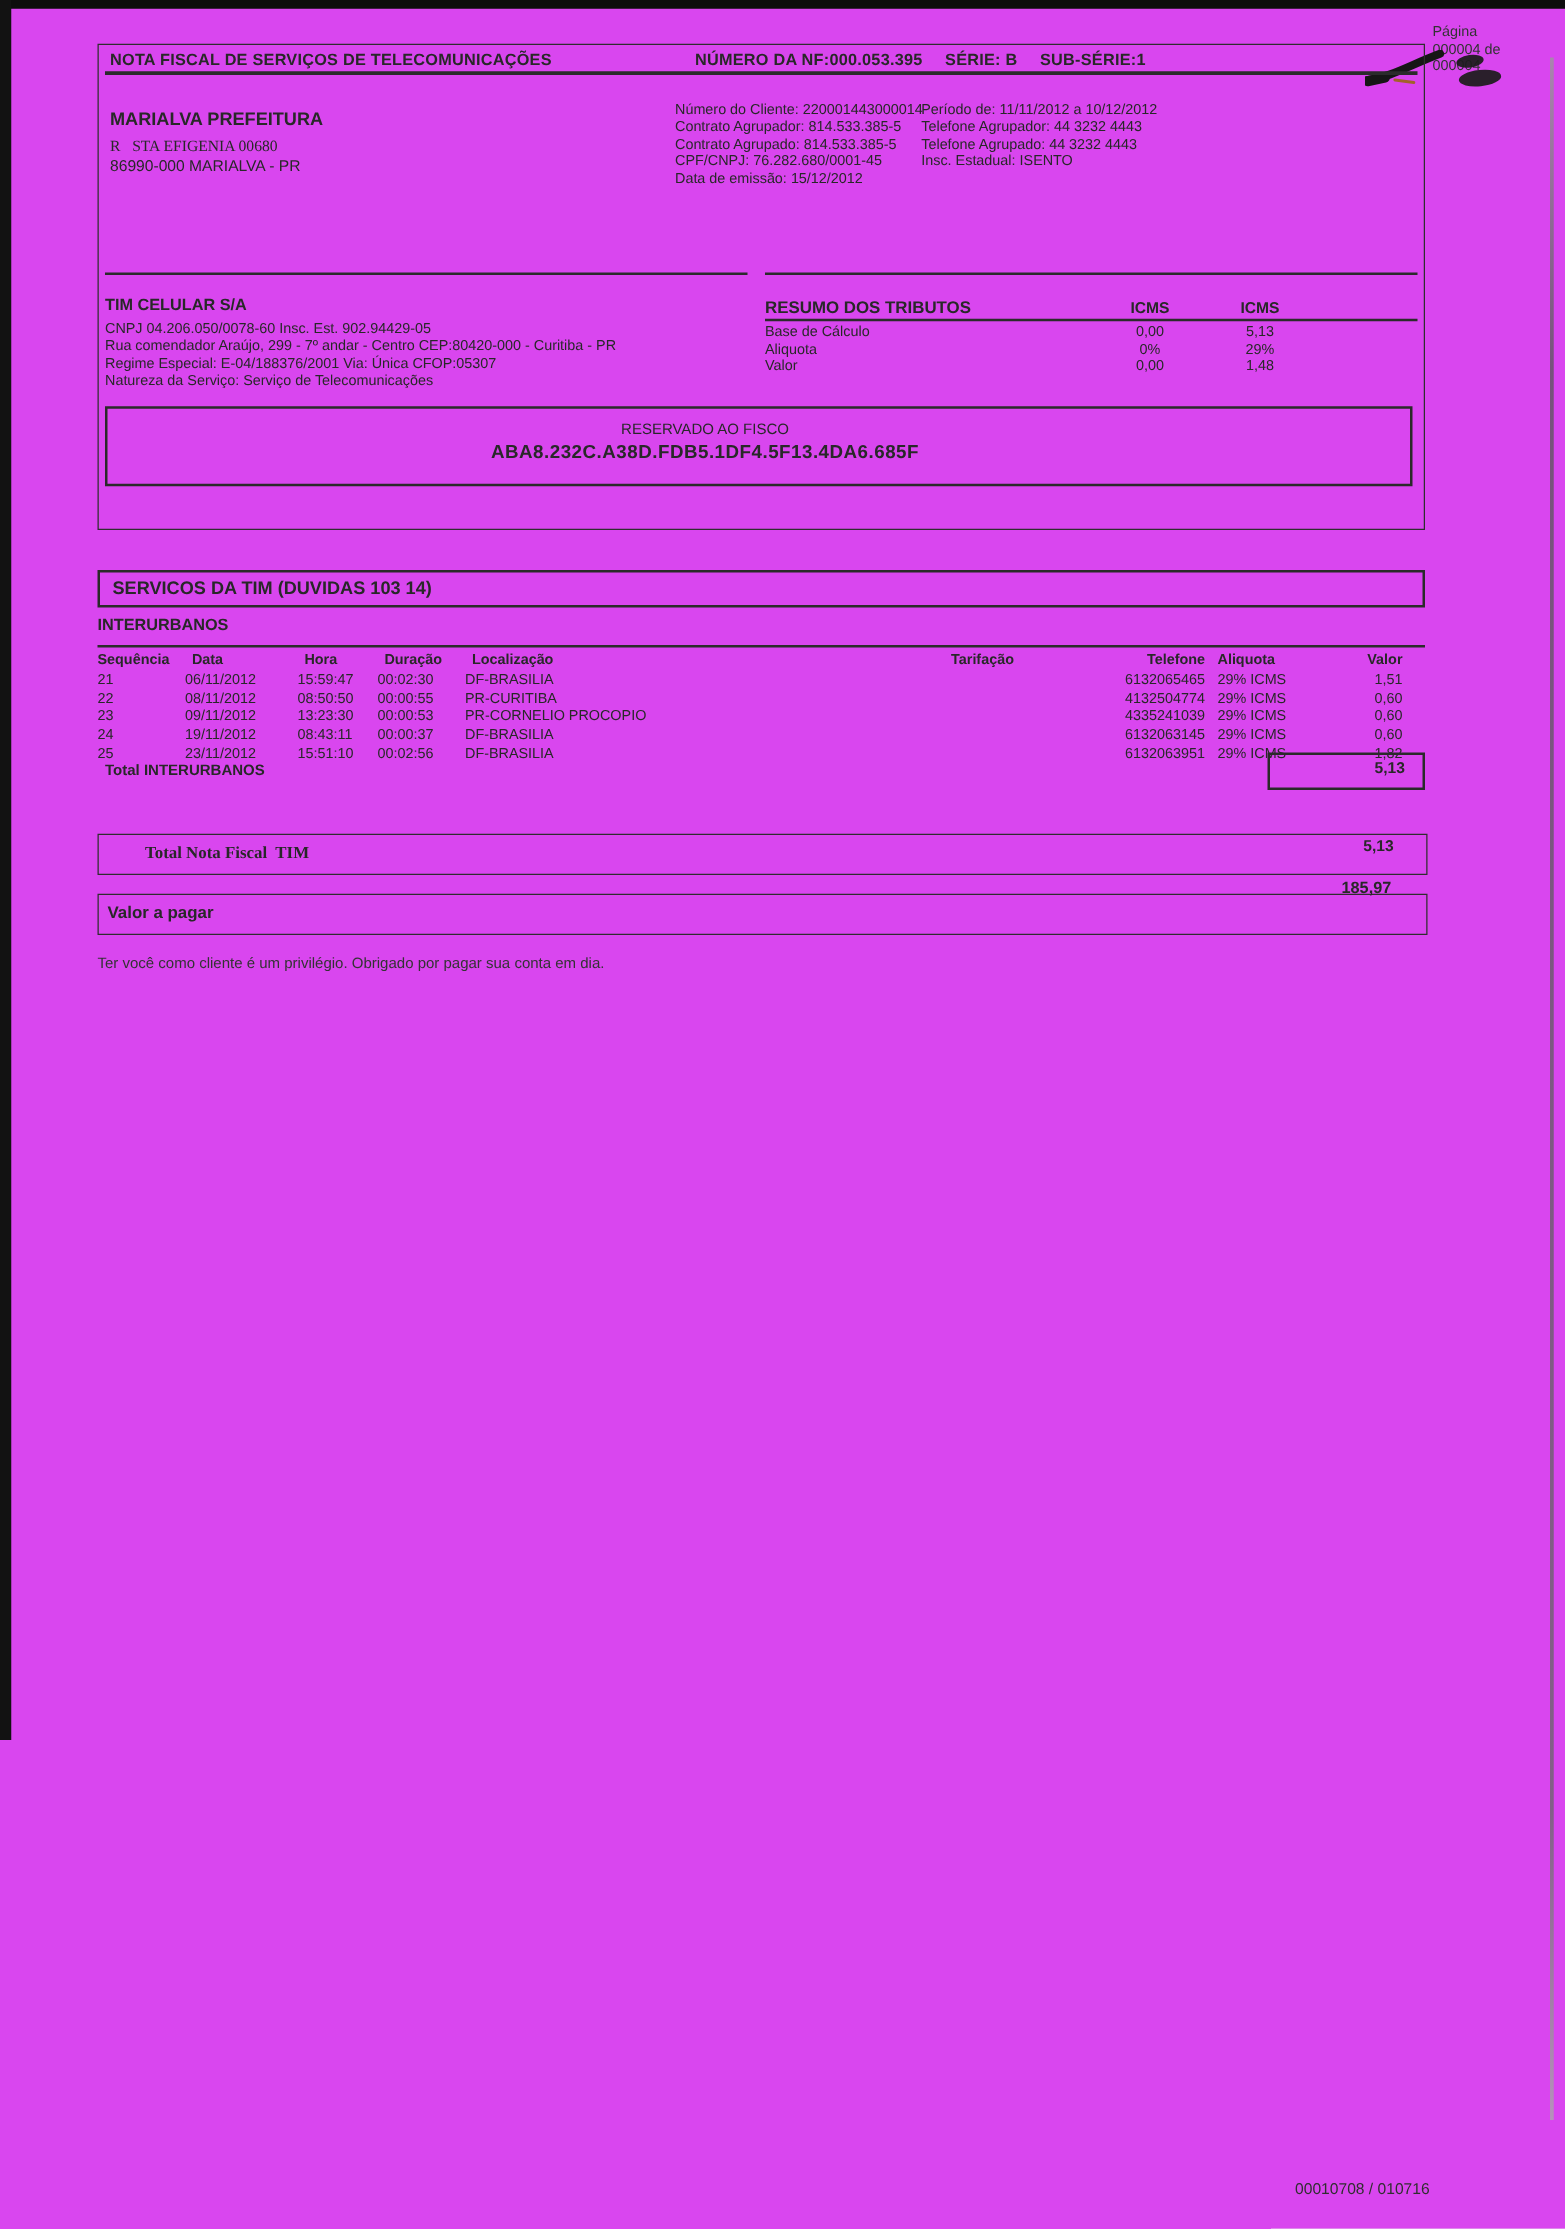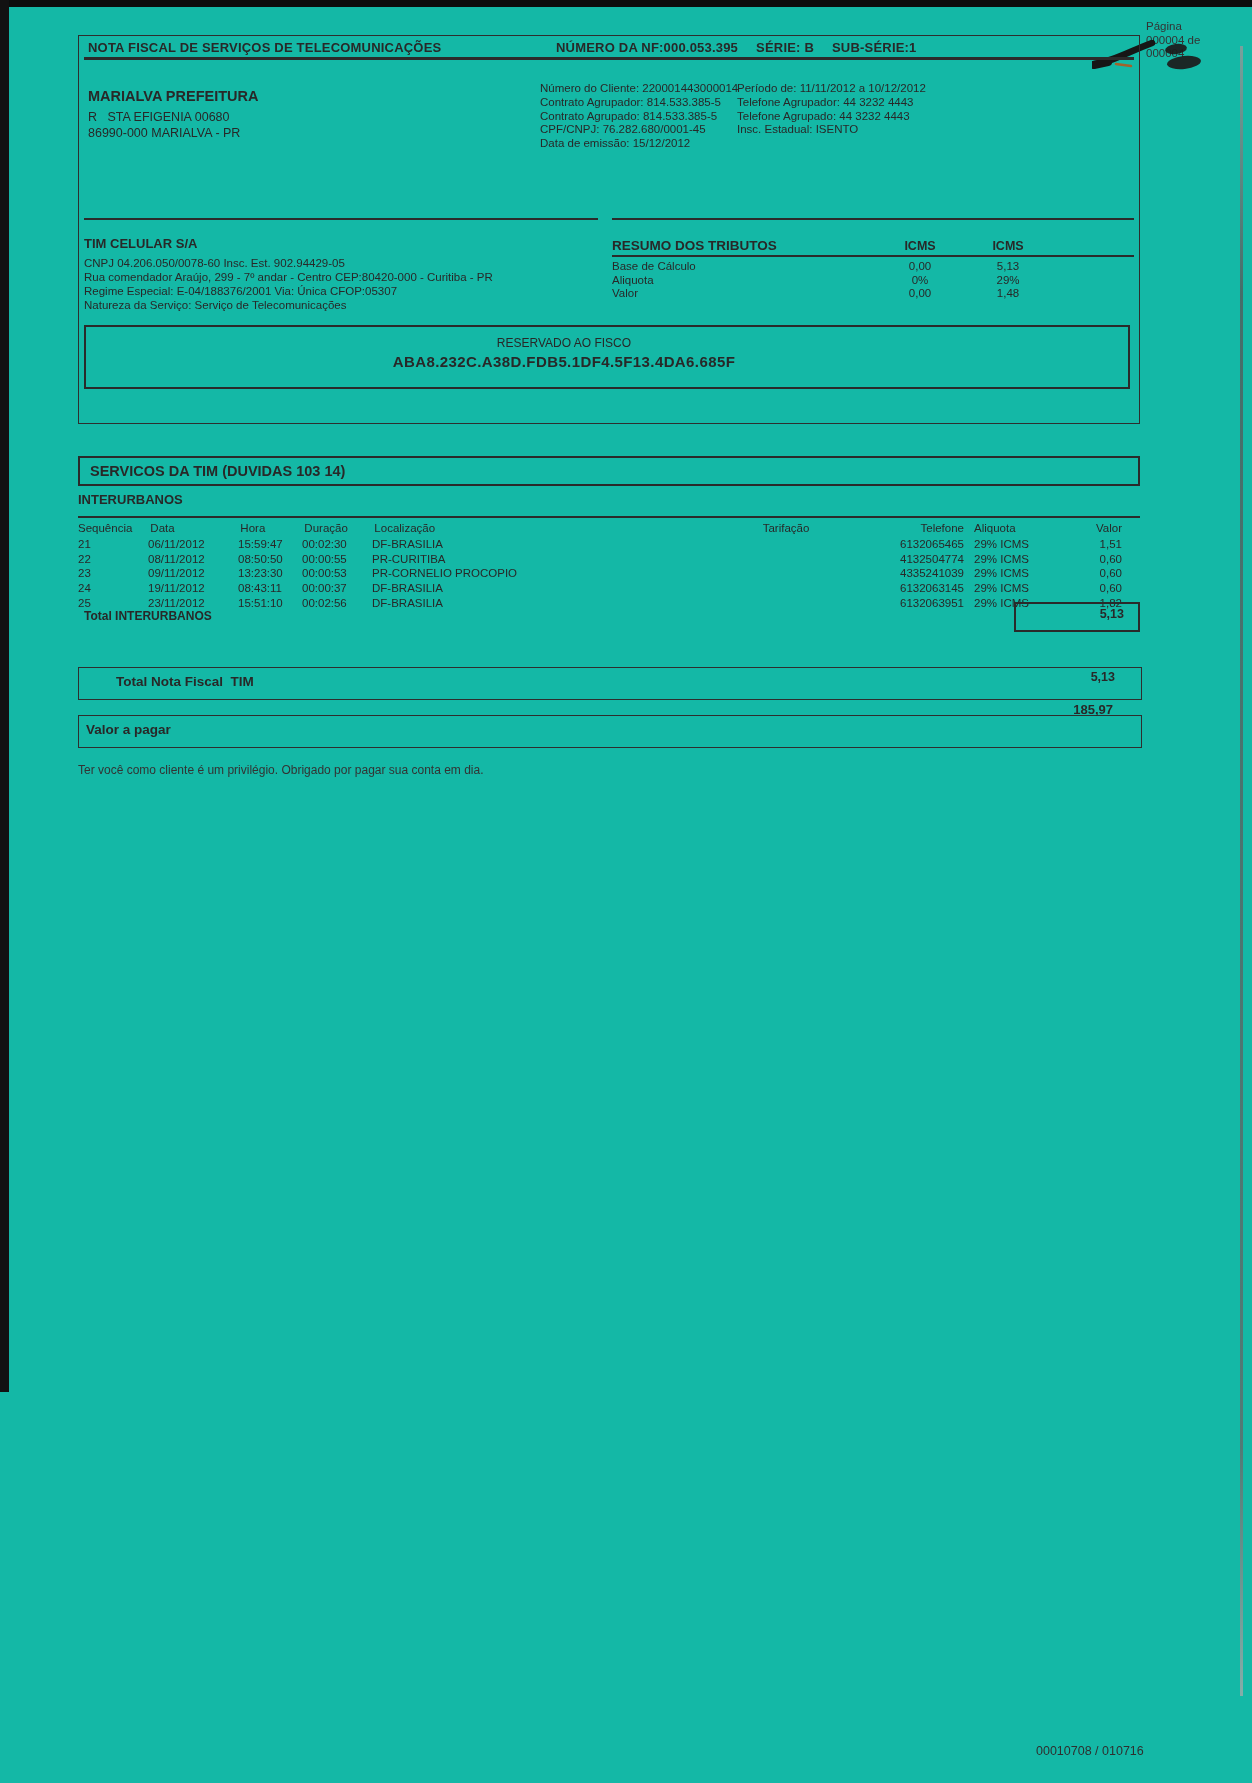--- a/index.html
+++ b/index.html
@@ -1,24 +1,24 @@
 <!DOCTYPE html>
 <html><head>
 <meta charset="utf-8">
 <style>
   html,body{margin:0;padding:0;background:#e9e9e7;}
   .page{
     position:relative; width:1252px; height:1783px;
-    background:#14b8a6; overflow:hidden;
+    background:#d946ef; overflow:hidden;
     font-family:"Liberation Sans", sans-serif;
     color:#282828;
   }
   .abs{position:absolute;}
   .b{font-weight:bold;text-align:right;}
-  .pre{white-space:pre;}
+  .pre{white-space:pre;font-family:Liberation Serif, serif;}
   .line{position:absolute; background:#2b2b2b;}
   .box{position:absolute; border:1.5px solid #2e2e2e; box-sizing:border-box; background:transparent;}
   .box2{position:absolute; border:2px solid #2a2a2a; box-sizing:border-box;}
   
   .hdr-title{font-size:13px; font-weight:bold; letter-spacing:.2px;}
   .hdr-right{display:flex; gap:18px;}
   
   .cust-name{font-size:14.5px; font-weight:bold; margin-bottom:5px;}
   .cust-line{font-size:12.5px; line-height:16px;}
   .info-col{font-size:11.5px; line-height:13.8px;}
@@ -34,21 +34,21 @@
   .r-sp{flex:1;}
   .r-underline{height:2px; background:#2b2b2b; margin-top:2px; margin-bottom:3px;}
   .r-row{display:flex; font-size:11.5px; line-height:13.6px;}
   .r-row .r-title{font-weight:normal; font-size:11.5px;}
   .r-row .r-c1,.r-row .r-c2{font-weight:normal; font-size:11.5px;}
   
   .fisco-label{font-size:12px; text-align:center; padding-right:130px; margin-top:9px;}
   .fisco-code{font-size:15px; font-weight:bold; letter-spacing:.4px; text-align:center; padding-right:130px; margin-top:3px;}
   
   .trow{display:flex; align-items:center; font-size:11.5px; height:14.6px;}
-  .thead{font-weight:normal; height:16px;}
+  .thead{font-weight:bold; height:16px;}
   .c-seq{flex:0 0 52px; }
   .c-data{flex:0 0 96px; padding-left:18px; box-sizing:border-box;}
   .c-hora{flex:0 0 72px; padding-left:12px; box-sizing:border-box;}
   .c-dur{flex:0 0 70px; padding-left:4px; box-sizing:border-box;}
   .c-loc{flex:1; padding-left:4px; box-sizing:border-box;}
   .c-tar{flex:0 0 120px; text-align:center;}
   .c-tel{flex:0 0 118px; text-align:right;}
   .c-aliq{flex:0 0 96px; padding-left:10px; box-sizing:border-box;}
   .c-val{flex:0 0 80px; text-align:right; padding-right:18px; box-sizing:border-box;}
   

